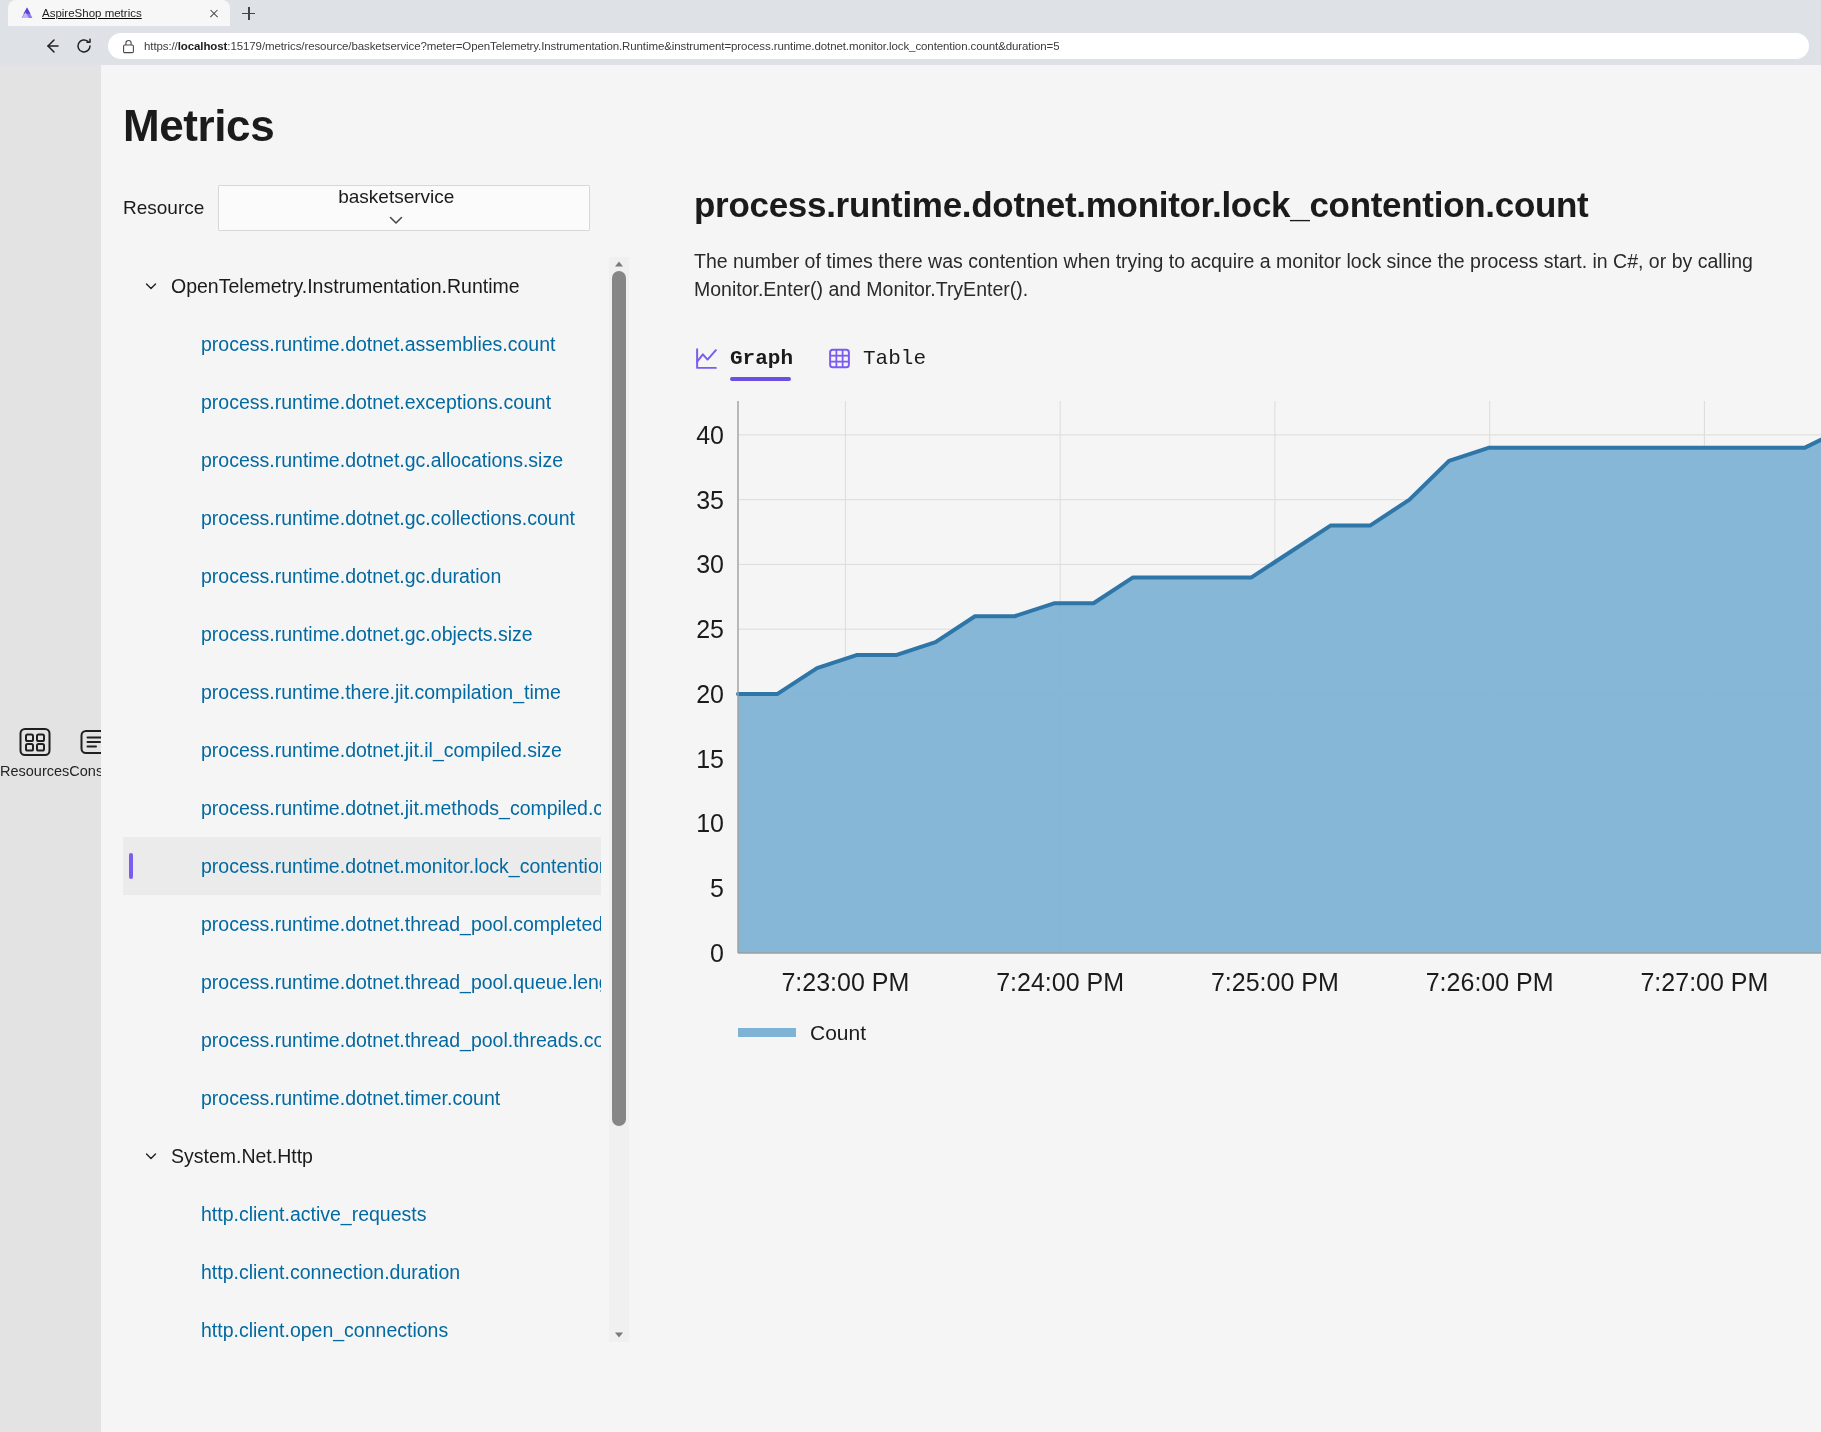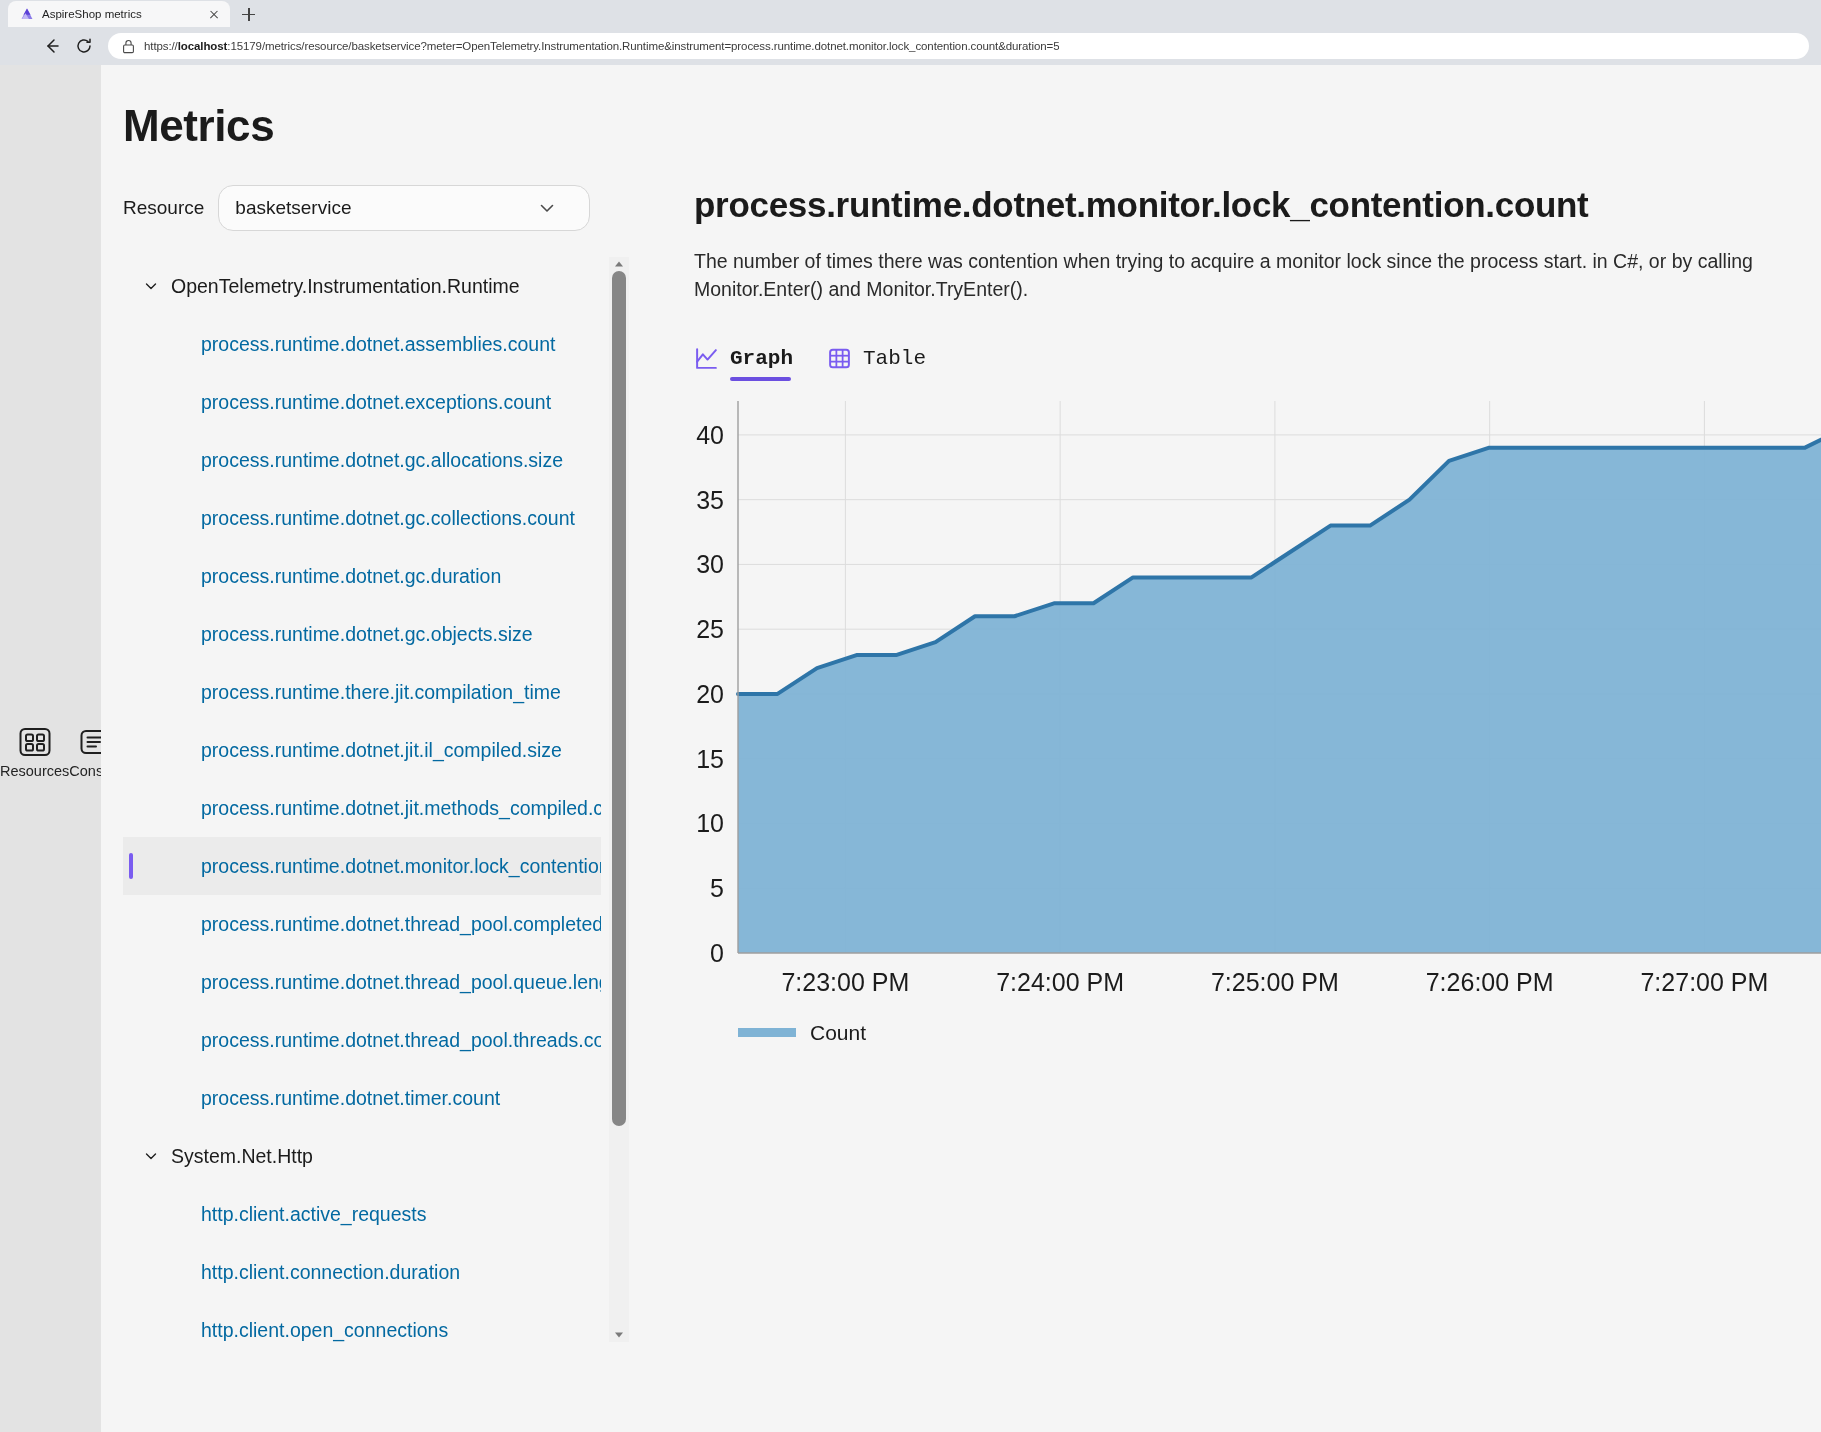--- a/index.html
+++ b/index.html
@@ -6,21 +6,21 @@
   html, body {
     margin: 0; padding: 0;
     width: 1821px; height: 1432px;
     overflow: hidden;
     font-family: "Liberation Sans", sans-serif;
     background: #ffffff;
   }
 
   
   #browser-chrome { width: 100%; background: #dee1e6; }
-  #tabstrip { height: 27px; display: flex; align-items: flex-end; padding-left: 8px; background: #dee1e6; }
+  #tabstrip { height: 27px; display: flex; align-items: flex-start; padding-left: 8px; background: #dee1e6; text-decoration: underline; }
   .tab {
     display: flex; align-items: center; gap: 8px;
     height: 26px; width: 222px;
     background: #f7f7f8; border-radius: 8px 8px 0 0;
     padding: 0 8px 0 12px; position: relative;
   }
   .tab-favicon { width: 14px; height: 14px; flex: 0 0 14px; display:block; }
   .tab-title {
     flex: 1 1 auto; font-size: 11.5px; color: #1f1f1f;
     white-space: nowrap; overflow: hidden; text-overflow: ellipsis;
@@ -80,23 +80,23 @@
   }
 
   #content-row { display: flex; margin-top: 34px; }
 
   
   #left-col { width: 527px; flex: 0 0 527px; padding-left: 22px; }
   #resource-row { display: flex; align-items: center; gap: 14px; }
   #resource-label { font-size: 19px; color: #1b1b1b; }
   #resource-select {
     width: 372px; height: 46px; background: #fbfbfb;
-    border: 1px solid #d7d7d7; border-radius: 15px;
+    border: 1px solid #d7d7d7; border-radius: 1px;
     display: flex; align-items: center; justify-content: space-between;
-    padding: 0 32px 0 16px; cursor: pointer;
+    padding: 0 32px 0 16px; cursor: pointer; flex-direction: column;
   }
   #resource-value { font-size: 19px; color: #1b1b1b; }
 
   #tree-wrap {
     margin-top: 26px; height: 1085px; position: relative;
     display: flex;
   }
   #tree {
     width: 478px; flex: 0 0 478px; overflow: hidden; position: relative;
   }

